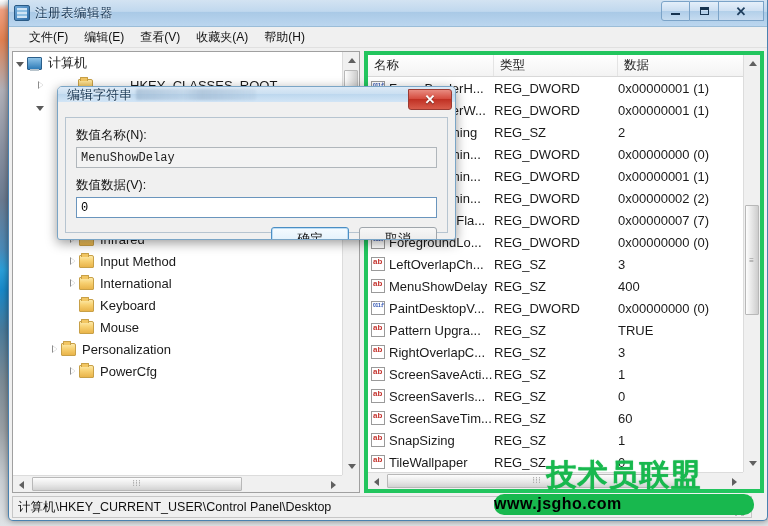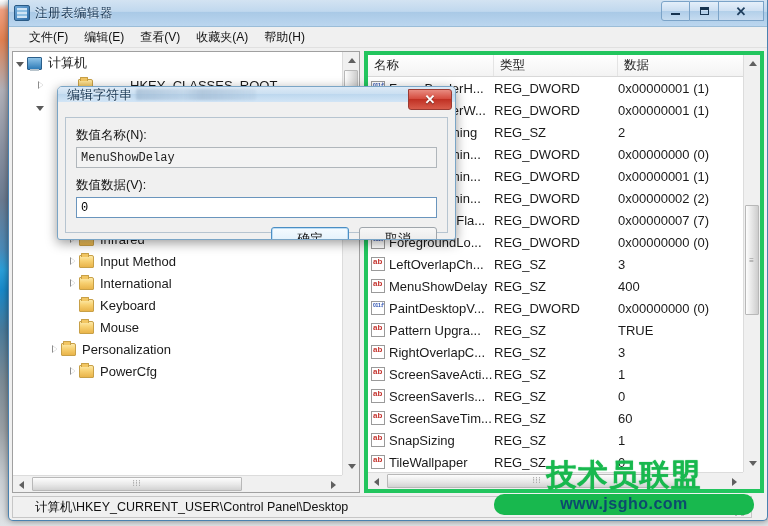--- a/index.html
+++ b/index.html
@@ -253,21 +253,21 @@
   }
   .grip { position:absolute; left:50%; top:50%; transform:translate(-50%,-50%);
           color:#8c8c8c; font-size:8px; letter-spacing:1px;}
 
   
   #statusbar {
     position: absolute; left: 3px; right: 15px; bottom: 2px; height: 22px;
     background: #f0f0f0;
     border: 1px solid #c6c6c6;
     display: flex; align-items: center;
-    padding-left: 22px;
+    padding-left: 5px;
     font-size: 12.5px; color: #111;
     white-space: nowrap; overflow: hidden;
   }
   #status-grip {
     position: absolute; right: 2px; bottom: 1px;
     width: 14px; height: 14px;
     background:
       linear-gradient(135deg, transparent 0 45%, #b9b9b9 45% 55%, transparent 55%),
       linear-gradient(135deg, transparent 0 70%, #b9b9b9 70% 80%, transparent 80%);
   }
@@ -362,24 +362,24 @@
     width: 260px; pointer-events: none;
   }
   #wm-cn {
     font-size: 30px; font-weight: bold; color: #18b84e;
     letter-spacing: 1px; line-height: 34px;
     text-align: center;
     text-shadow: 0 0 1px #18b84e;
   }
   #wm-url {
     margin-top: 2px;
-    background: #18b84e; color: #0c4a6e;
+    background: #18b84e; color: #000000;
     font-size: 16px; font-weight: bold;
     border-radius: 10px;
-    text-align: center; padding: 1px 0 2px 0;
+    text-align: left; padding: 1px 0 2px 0;
     letter-spacing: .5px;
   }
 </style>
 </head>
 <body>
 
 <div id="desktop-bg"></div>
 
 <div id="regedit-window">
 

